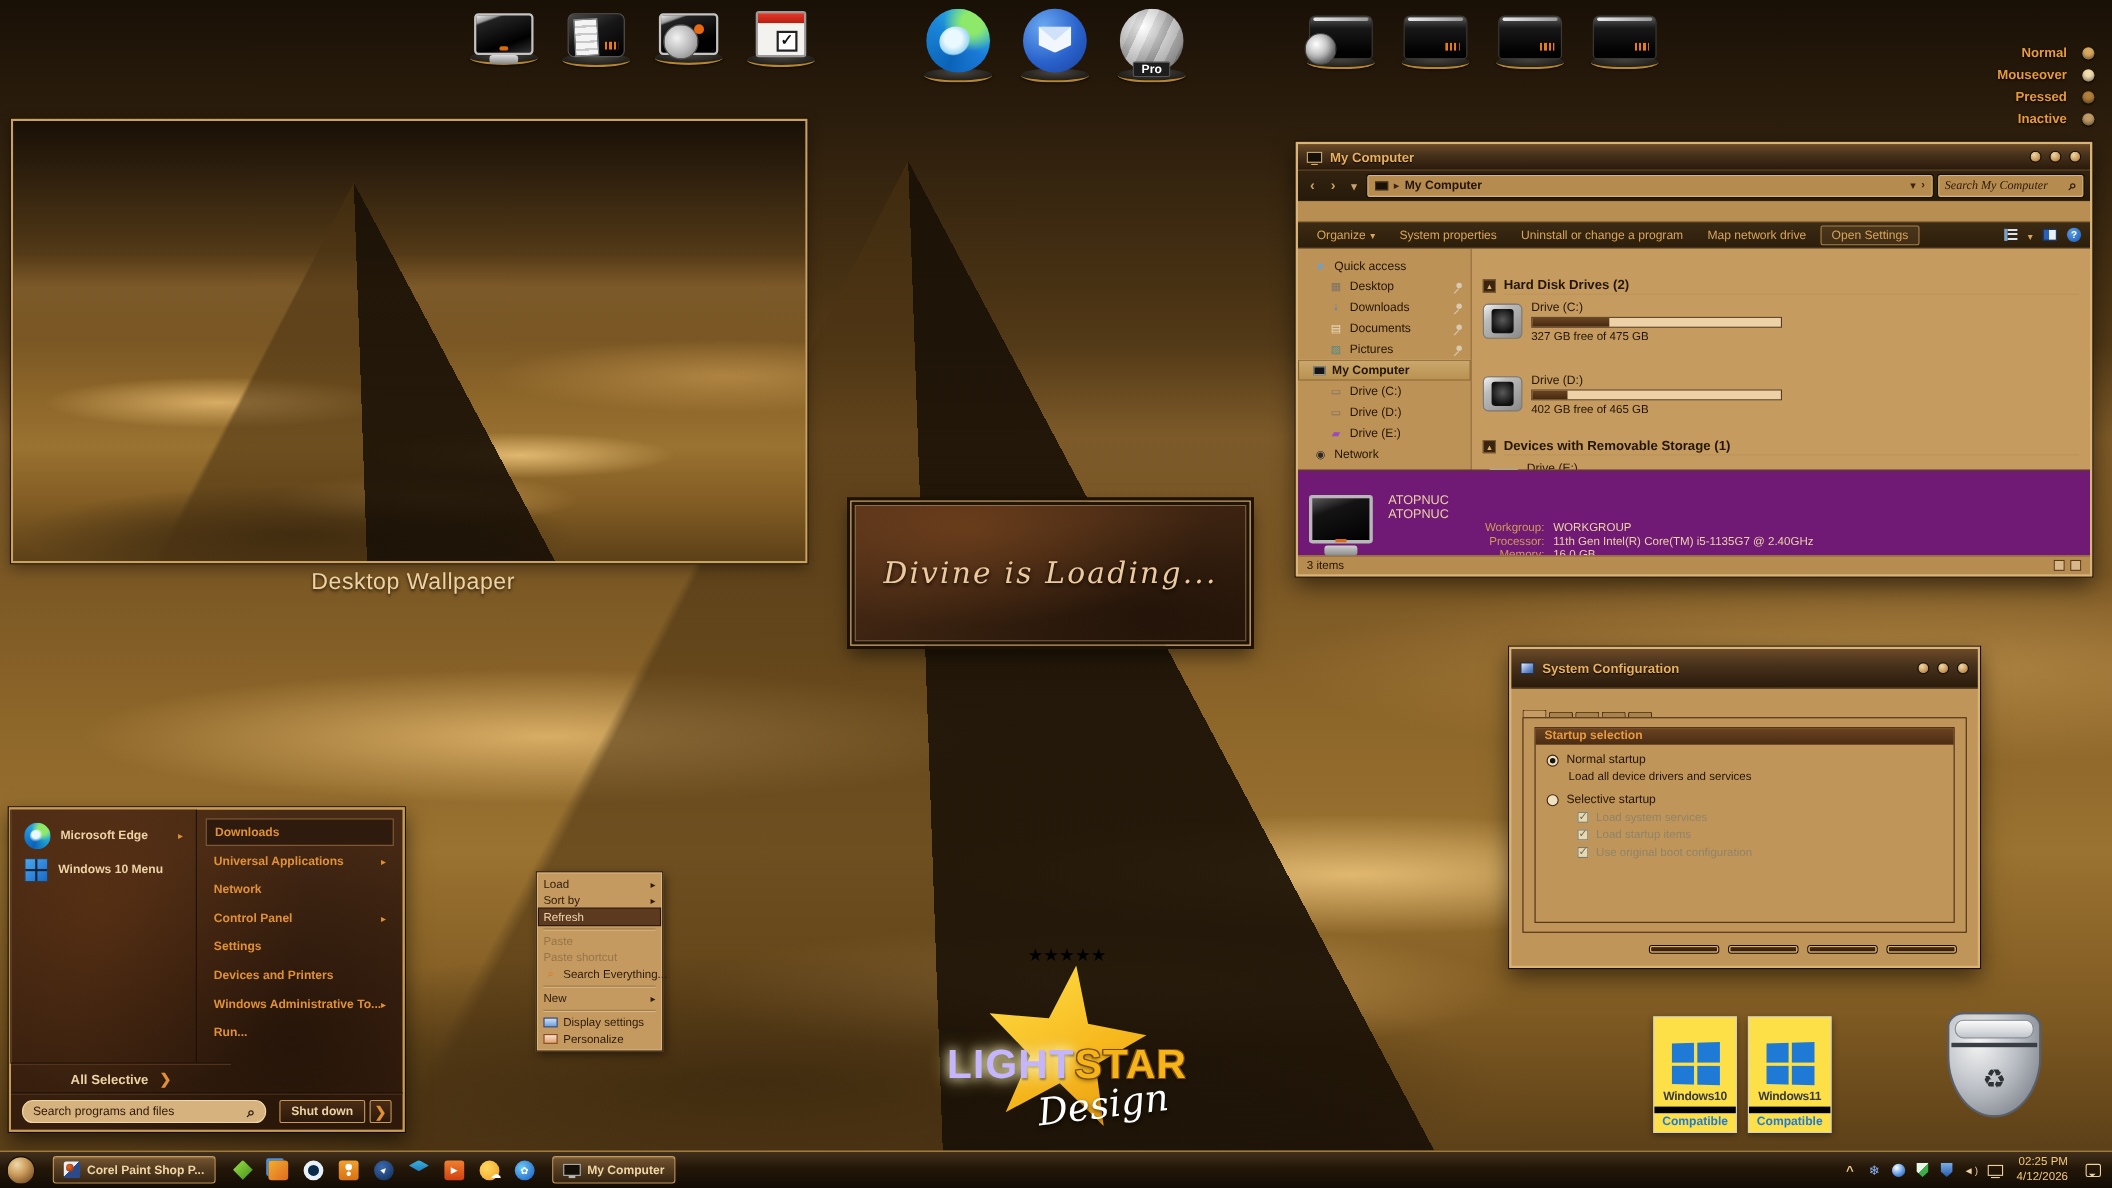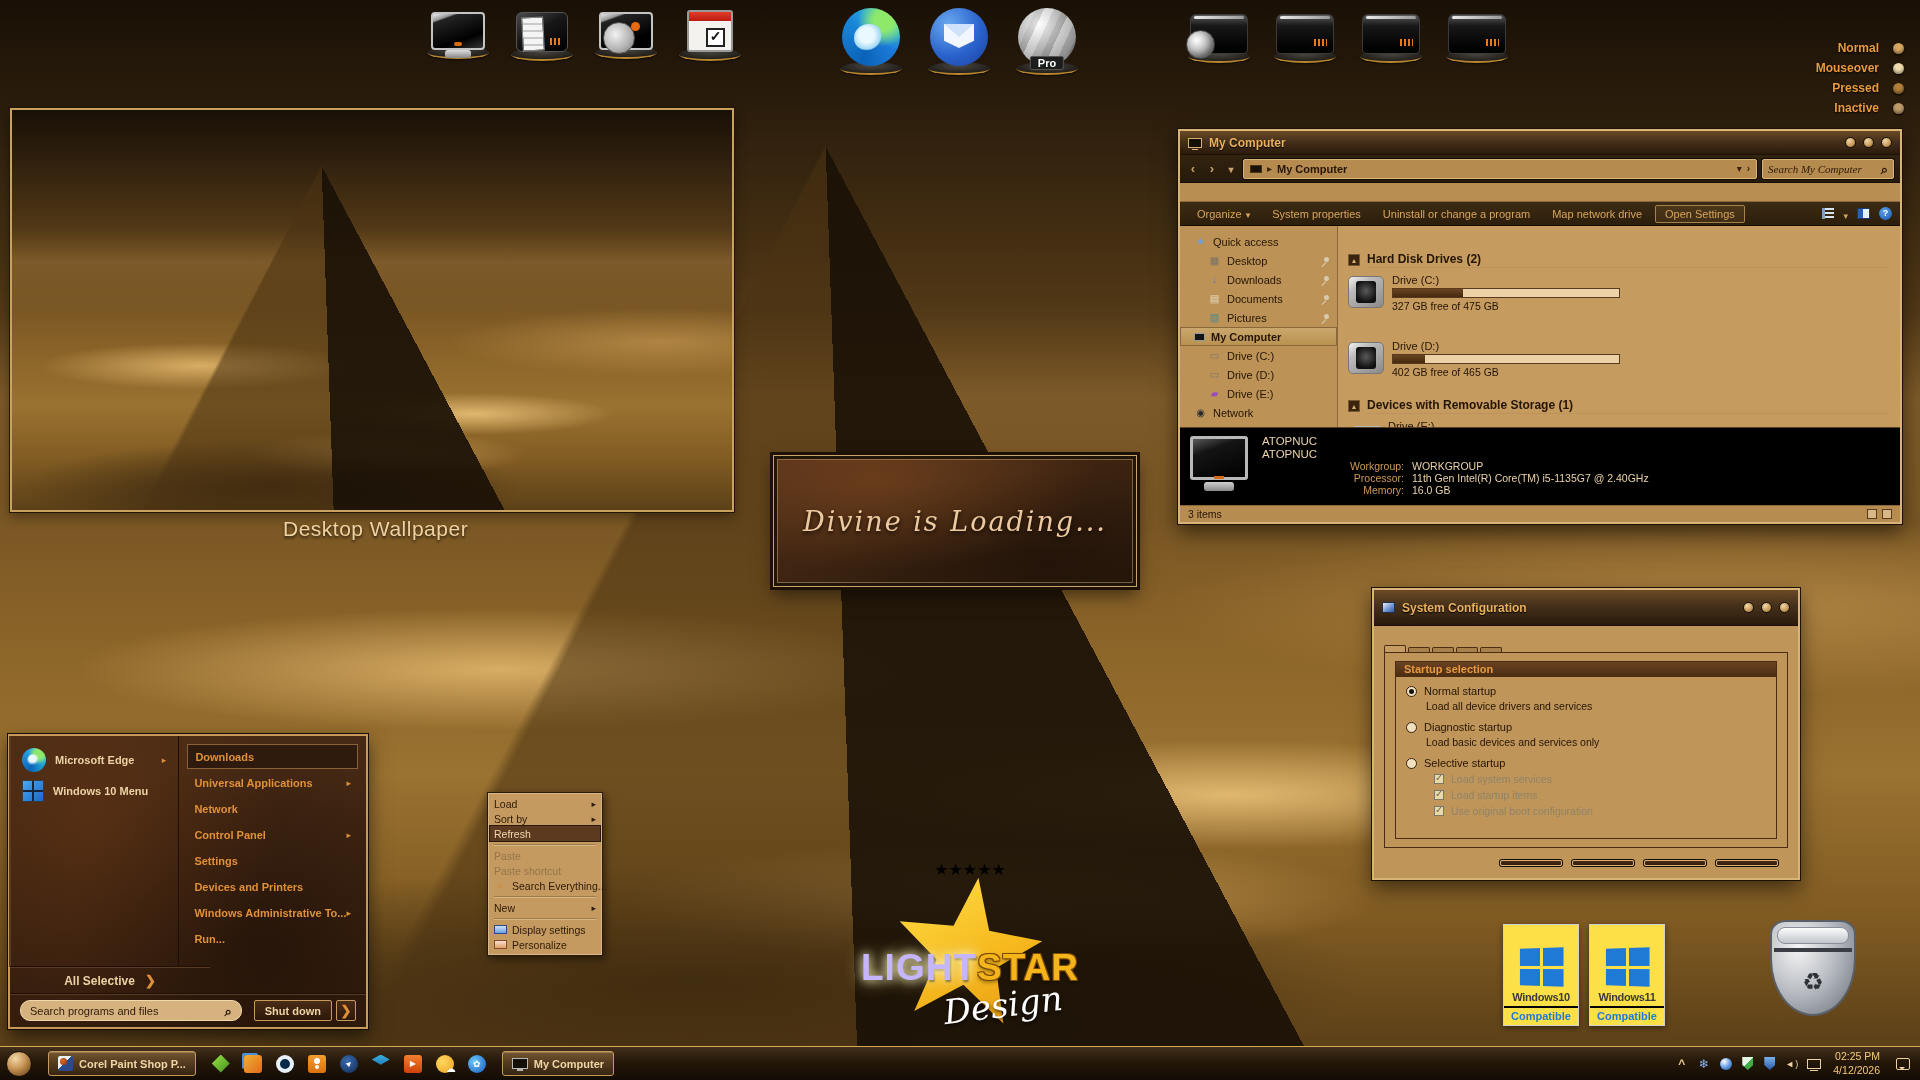--- a/index.html
+++ b/index.html
@@ -161,22 +161,22 @@
     background:radial-gradient(circle at 50% 45%, #5a5a5a, #101010 72%); }
   .sd-card-icon{ width:32px; height:28px; position:relative; flex:none; margin-top:6px;
     background:linear-gradient(#b8b8c0,#6e6e76); clip-path:polygon(22% 0,100% 0,100% 100%,0 100%,0 24%); }
   .sd-card-icon::before{ content:"SDXC"; position:absolute; top:-8px; left:1px; font-size:7px; font-weight:bold; color:#b05ad0; }
   .sd-card-icon::after{ content:""; position:absolute; left:0; bottom:2px; width:100%; height:4px; background:#8a30c8; }
   .drive-meta{ flex:1; }
   .drive-name{ font-size:11px; color:#241504; margin-bottom:2px; }
   .drive-bar{ height:10px; border:1px solid #5a3a1c; background:#ecd2a6; margin-bottom:2px; }
   .drive-bar-fill{ display:block; height:100%; background:linear-gradient(180deg,#6a4422,#46290f); }
   .drive-info{ font-size:10.5px; color:#241504; }
-  .mc-details{ height:78px; background:#000000; border-top:1px solid #58402 0; border-top:1px solid #584020;
-    display:flex; gap:14px; padding:6px 10px; }
+  .mc-details{ height:78px; background:#701a75; border-top:1px solid #58402 0; border-top:1px solid #584020;
+    display:flex; gap:14px; padding:20px 10px; }
   .details-monitor{ width:58px; height:44px; margin-top:2px; border:3px solid #b8b8b8; border-radius:3px; position:relative; flex:none;
     background:linear-gradient(160deg,#5a5a5a,#141414 30%,#000); }
   .details-monitor::before{ content:""; position:absolute; left:50%; bottom:-2px; transform:translateX(-50%); width:10px; height:3px; background:#d96a10; }
   .details-monitor::after{ content:""; position:absolute; left:50%; bottom:-14px; transform:translateX(-50%); width:30px; height:9px;
     border-radius:3px; background:linear-gradient(#cfcfcf,#8a8a8a); }
   .details-text{ flex:1; font-size:10.5px; }
   .d-name{ color:#ead2a8; font-size:11.5px; margin-top:1px; }
   .d-row{ display:flex; }
   .d-label{ width:150px; text-align:right; padding-right:8px; color:#cf9a56; }
   .d-value{ color:#ead2a8; }
@@ -293,21 +293,21 @@
 
   
   #badges{ position:absolute; left:1503px; top:924px; display:flex; gap:10px; }
   .badge{ width:76px; background:#fde047; border:1px solid #d0d0d0; box-shadow:0 2px 6px rgba(0,0,0,.4);
     display:flex; flex-direction:column; align-items:center; padding-top:23px; }
   .badge-logo{ width:44px; height:38px; display:grid; grid-template-columns:1fr 1fr; grid-template-rows:1fr 1fr; gap:3px;
     transform:perspective(90px) rotateY(-8deg); margin-bottom:5px; }
   .badge-logo i{ background:#1f7ad6; }
   .badge-os{ font-size:11px; font-weight:bold; color:#3a3a3a; letter-spacing:-.3px; }
   .badge-sub{ width:100%; text-align:center; font-size:11px; font-weight:bold; color:#1f7ad6;
-    border-top:2px solid #000000; padding:2px 0 3px; margin-top:3px; }
+    border-top:6px solid #000000; padding:2px 0 3px; margin-top:3px; }
   #recycle-bin{ position:absolute; left:1758px; top:920px; width:110px; height:108px; display:flex; justify-content:center; }
   .bin-body{ width:86px; height:96px; position:relative; border:2px solid #5a5e66;
     border-radius:16px 16px 44px 44px / 14px 14px 58px 58px;
     background:radial-gradient(ellipse at 32% 28%, #f4f4f4, #bcc0c6 45%, #8e939b 75%, #686c72); }
   .bin-body::before{ content:""; position:absolute; left:5px; right:5px; top:5px; height:15px; border-radius:8px;
     background:linear-gradient(#fbfbfb,#c2c6cc); border:1px solid #8a8e96; }
   .bin-body::after{ content:""; position:absolute; left:2px; right:2px; top:26px; height:4px; background:#3a3e44; }
   .bin-glyph{ position:absolute; left:50%; bottom:18px; transform:translateX(-50%); font-size:24px; color:#2e3338; }
 
   
@@ -714,27 +714,20 @@
           <div>
 
               <div class="f-selected">
                 <div class="sc-radio">
                   <span class="radio-circle"></span>
                   <span class="radio-label">Normal startup</span>
                 </div>
                 <div class="radio-desc" style="padding-left:30px">Load all device drivers and services</div>
               </div>
 
-              <div>
-                <div class="sc-radio">
-                  <span class="radio-circle"></span>
-                  <span class="radio-label">Diagnostic startup</span>
-                </div>
-                <div class="radio-desc" style="padding-left:30px">Load basic devices and services only</div>
-              </div>
 
               <div>
                 <div class="sc-radio">
                   <span class="radio-circle"></span>
                   <span class="radio-label">Selective startup</span>
                 </div>
 
               </div>
             </div>
           <div>

